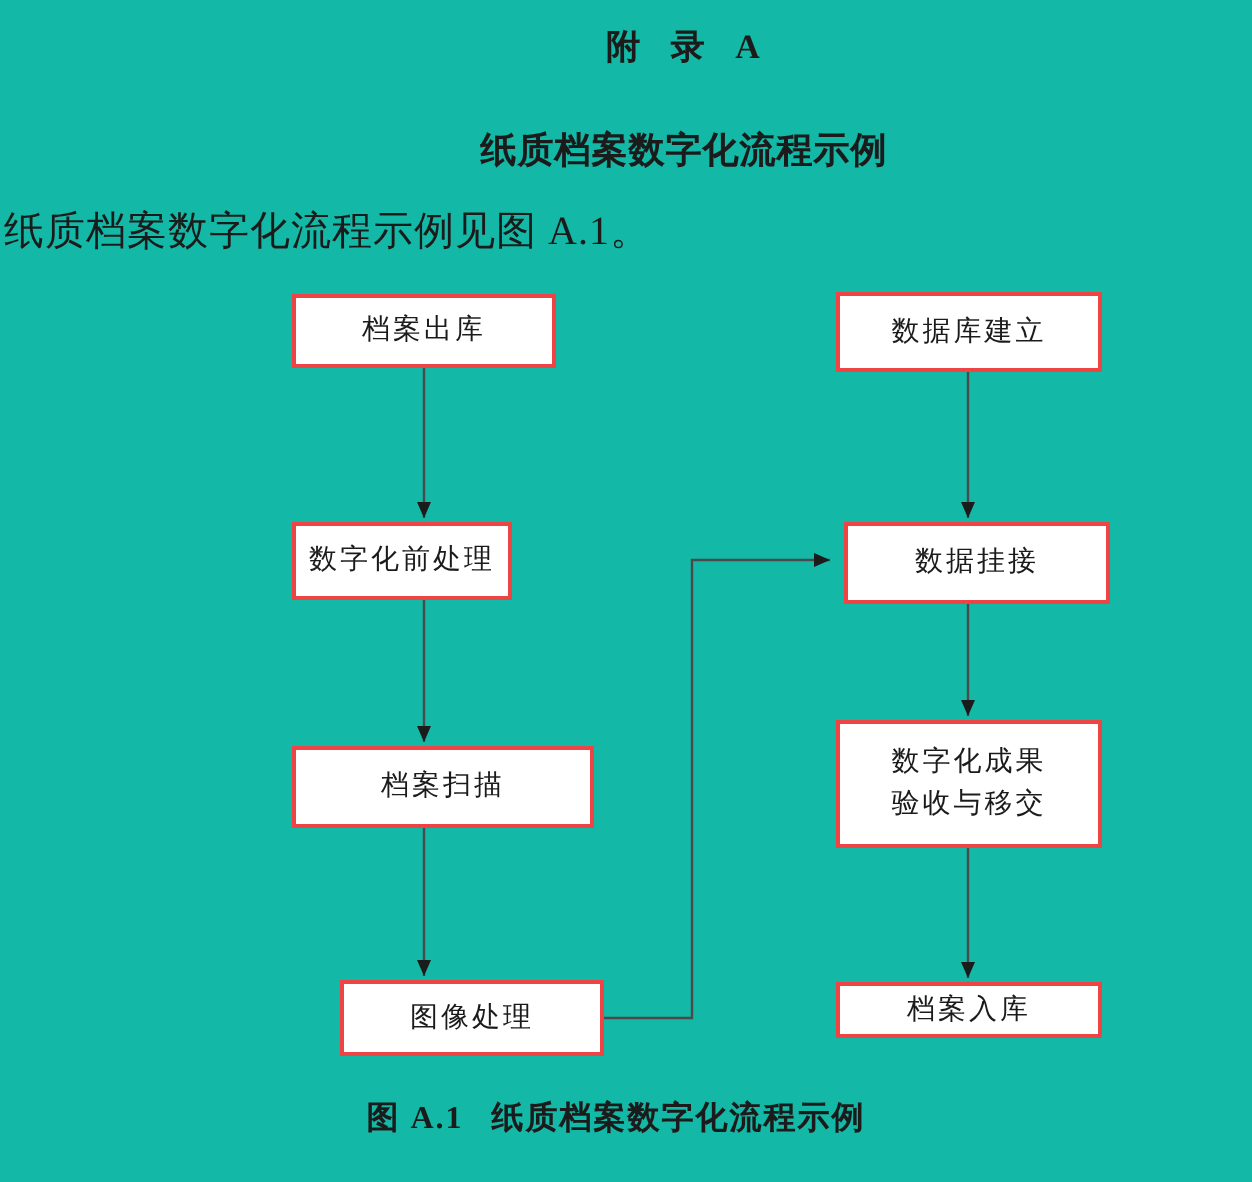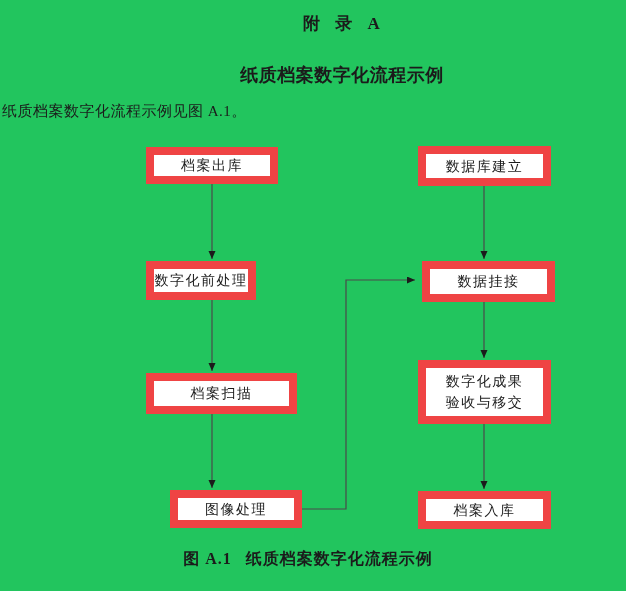--- a/index.html
+++ b/index.html
@@ -1,20 +1,20 @@
 <!DOCTYPE html>
 <html><head>
 <meta charset="utf-8">
 <style>
   html, body { margin: 0; padding: 0; background: #ffffff; }
   .page {
     position: relative;
     width: 626px;
     height: 591px;
-    background: #22c55e;
+    background: #14b8a6;
     color: #1b1b1b;
     font-family: "Liberation Serif", "DejaVu Serif", serif;
     overflow: hidden;
   }
 
   
   .hdr {
     position: absolute;
     left: 58px;
     width: 568px;
@@ -23,34 +23,34 @@
     white-space: nowrap;
   }
   .appendix-label { top: 12px;  font-size: 17px; word-spacing: 9px; letter-spacing: 1px; }
   .appendix-type  { top: 40px;  font-size: 16px; letter-spacing: 1px; }
   .appendix-title { top: 63px;  font-size: 18px; letter-spacing: 0.5px; }
 
   .intro {
     position: absolute;
     left: 2px;
     top: 102px;
-    font-size: 15px;
+    font-size: 20px;
     letter-spacing: 0.5px;
     white-space: nowrap;
   }
 
   svg.arrows {
     position: absolute;
     left: 0; top: 0;
   }
 
   .box {
     position: absolute;
     box-sizing: border-box;
-    border: 8px solid #ef4444;
+    border: 2px solid #ef4444;
     background: #ffffff;
     display: flex;
     flex-direction: column;
     align-items: center;
     justify-content: center;
     font-size: 14px;
     letter-spacing: 1.5px;
     line-height: 21px;
     white-space: nowrap;
   }
@@ -109,21 +109,21 @@
   <div class="box" style="left:418px; top:146px; width:133px; height:40px;">
     <span>数据库建立</span>
   </div>
   <div class="box" style="left:422px; top:261px; width:133px; height:41px;">
     <span>数据挂接</span>
   </div>
   <div class="box" style="left:418px; top:360px; width:133px; height:64px;text-align:right;">
     <span>数字化成果</span>
     <span>验收与移交</span>
   </div>
-  <div class="box" style="left:418px; top:491px; width:133px; height:38px;">
+  <div class="box" style="left:418px; top:491px; width:133px; height:28px;">
     <span>档案入库</span>
   </div>
 
   <div class="caption">
     <span>图 A.1</span><span class="cap-title">纸质档案数字化流程示例</span>
   </div>
 
 </div>
 
 </body></html>

